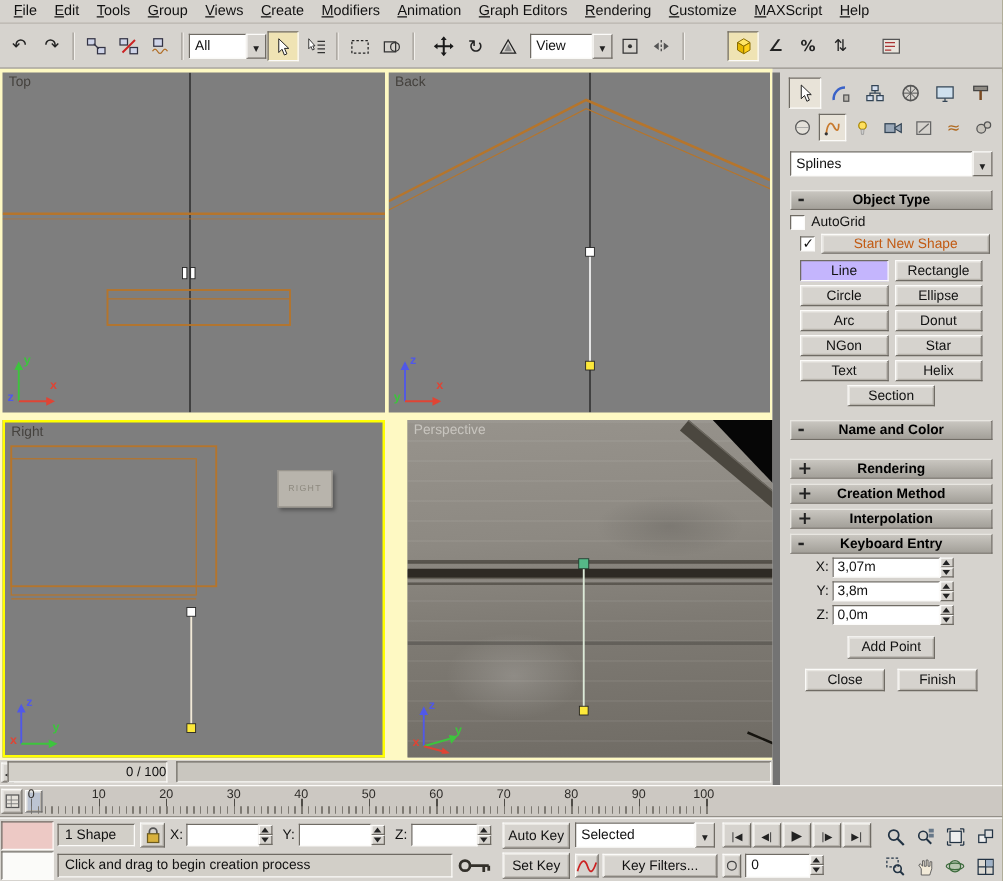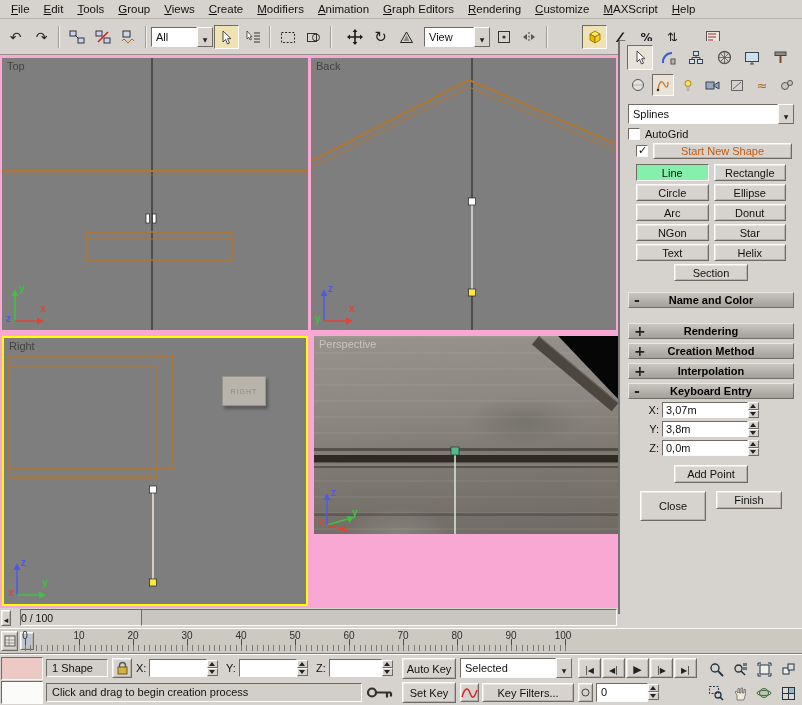--- a/index.html
+++ b/index.html
@@ -1,50 +1,50 @@
 <!DOCTYPE html>
 <html><head>
 <meta charset="utf-8">
 <style>
 *{margin:0;padding:0;box-sizing:border-box;user-select:none}
 body{font-family:"Liberation Sans","DejaVu Sans",sans-serif;background:#3a3a3a}
 .app{position:relative;width:802px;height:705px;background:#d6d3ce;overflow:hidden;font-size:11px;color:#111}
 .sunken{border:1px solid;border-color:#6f6b64 #fcfbf9 #fcfbf9 #6f6b64}
 .btn{display:flex;align-items:center;justify-content:center;font-size:11px;cursor:default;background:#d6d3ce;border:1px solid;border-color:#fcfbf9 #6f6b64 #6f6b64 #fcfbf9;box-shadow:inset 1px 1px 0 #e9e7e2,inset -1px -1px 0 #b7b3ac}
-.btn.on{border-color:#6f6b64 #fcfbf9 #fcfbf9 #6f6b64;box-shadow:none;background:#86efac}
+.btn.on{border-color:#6f6b64 #fcfbf9 #fcfbf9 #6f6b64;box-shadow:none;background:#c4b5fd}
 .menubar{position:absolute;top:0;left:0;width:802px;height:19px;display:flex;align-items:center;padding-left:4px;background:#d6d3ce;border-bottom:1px solid #b9b5ae}
 .mi{display:inline-block;padding:2px 7px;font-size:11.5px}
 .mi::first-letter{text-decoration:underline}
 .toolbar{position:absolute;top:20px;left:0;width:802px;height:35px;display:flex;align-items:center;padding:0 3px;gap:1px;border-bottom:1px solid #96928b;background:#d6d3ce}
 .tbtn{width:25px;height:24px;display:flex;align-items:center;justify-content:center;border:1px solid transparent;flex:none}
 .tbtn.on{border-color:#6f6b64 #fcfbf9 #fcfbf9 #6f6b64;background:#efe3b4}
 .sep{width:2px;height:22px;border-left:1px solid #a19d96;border-right:1px solid #f2f0ec;margin:0 3px;flex:none}
 .g{font-family:"DejaVu Sans",sans-serif;font-size:14px;line-height:1;color:#222}
 .i-undo::before{content:"↶"}.i-redo::before{content:"↷"}.i-rot::before{content:"↻";font-size:15px}
 .i-ang::before{content:"∠";font-weight:bold;font-size:13px}.i-pct::before{content:"%";font-size:12px;font-weight:bold}
 .i-spn::before{content:"⇅";font-size:13px}.i-wav::before{content:"≈";font-size:13px;color:#b06a20}
 .i-darr::before{content:"▼";font-size:6px;line-height:1}.i-larr::before{content:"◂";font-size:9px;line-height:1}
 .i-minus::before{content:"-"}.i-plus::before{content:"+"}
 .i-pb1::before{content:"|◀";font-size:8px}.i-pb2::before{content:"◀|";font-size:8px}.i-pb3::before{content:"▶";font-size:11px}
 .i-pb4::before{content:"|▶";font-size:8px}.i-pb5::before{content:"▶|";font-size:8px}
 .combo{display:flex;height:20px;flex:none}
 .combo-txt{background:#fff;border:1px solid;border-color:#6f6b64 #fcfbf9 #fcfbf9 #6f6b64;padding:3px 4px 0 4px;font-size:11px;flex:1;overflow:hidden;white-space:nowrap}
 .combo-btn{width:16px;display:flex;align-items:center;justify-content:center;background:#d6d3ce;border:1px solid;border-color:#fcfbf9 #6f6b64 #6f6b64 #fcfbf9}
-.viewports{position:absolute;left:0;top:55px;width:618px;height:553px;background:#f9a8d4}
+.viewports{position:absolute;left:0;top:55px;width:618px;height:553px;background:#fef9c3}
 .vp{position:absolute;background:#7e7e7e;overflow:hidden}
 .vp.active{border:2px solid #ffff00}
 .vplabel{position:absolute;top:2px;left:5px;color:#45423e;font-size:11px;z-index:5}
 .scene{position:absolute;left:0;top:0}
 .tripod{position:absolute;left:4px;bottom:3px;width:46px;height:44px;font-size:10px;font-weight:bold;z-index:4}
 .tripod svg{position:absolute;left:0;top:0}
 .axl{position:absolute}
 .axl.up{left:13px;top:0}.axl.rt{left:34px;top:20px}.axl.co{left:0;top:30px}
 .c-x{color:#e04434}.c-y{color:#3dc43d}.c-z{color:#5058e8}
 .watermark{position:absolute;width:44px;height:30px;background:#b8b4ac;border:1px solid #98948c;box-shadow:2px 3px 3px rgba(0,0,0,.3);display:flex;align-items:center;justify-content:center;font-size:7px;color:#8d897f;letter-spacing:1px}
-.cmdpanel{position:absolute;left:618px;top:41px;width:184px;height:573px;background:#d6d3ce;border-left:2px solid #737373}
+.cmdpanel{position:absolute;left:618px;top:58px;width:184px;height:573px;background:#d6d3ce;border-left:6px solid #737373}
 .cp-tabs{display:flex;gap:2px;padding:4px 4px 0 7px}
 .cptab{width:26px;height:25px;display:flex;align-items:center;justify-content:center;border:1px solid transparent}
 .cp-tabs.r2 .cptab{width:24px;height:22px}
 .cptab.on{border-color:#6f6b64 #fcfbf9 #fcfbf9 #6f6b64;background:#e8e3d8}
 .cp-combo{margin:8px 8px 0 8px}
 .cp-body{padding:0 8px}
 .rh{position:relative;height:16px;text-align:center;font-size:11px;font-weight:bold;color:#000;background:linear-gradient(#c9c6c0,#a3a099);border:1px solid;border-color:#e8e6e1 #716d66 #716d66 #e8e6e1;line-height:14px}
 .rh .sign{position:absolute;left:5px;top:0;font-weight:bold}
 .cb{width:12px;height:12px;background:#fff;border:1px solid;border-color:#6f6b64 #fcfbf9 #fcfbf9 #6f6b64;position:relative;flex:none}
 .cb.on::before{content:"✓";position:absolute;left:1px;top:-2px;font-size:11px;color:#111}
@@ -57,21 +57,21 @@
 .swatch div{width:100%;height:100%}
 .ke-row{display:flex;align-items:center;margin:3px 0 0 16px}
 .ke-row .lbl{width:15px;text-align:right;margin-right:3px}
 .kfield{width:86px;height:16px;background:#fff;border:1px solid;border-color:#6f6b64 #fcfbf9 #fcfbf9 #6f6b64;padding:1px 3px 0 3px;font-size:11px}
 .spin{width:11px;height:16px;display:flex;flex-direction:column}
 .spin i{flex:1;position:relative;background:#d6d3ce;border:1px solid;border-color:#fcfbf9 #6f6b64 #6f6b64 #fcfbf9}
 .spin i::after{content:"";position:absolute;left:1px;border-left:3px solid transparent;border-right:3px solid transparent}
 .spin .su::after{top:1px;border-bottom:4px solid #222}
 .spin .sd::after{top:1px;border-top:4px solid #222}
 .trackrow{position:absolute;left:0;top:608px;width:618px;height:20px;background:#d6d3ce}
-.trackdisp{position:absolute;left:20px;top:1px;width:128px;height:17px;background:#d2cfc8;border:1px solid;border-color:#6f6b64 #fcfbf9 #fcfbf9 #6f6b64;text-align:left;font-size:10.5px;padding-top:2px}
+.trackdisp{position:absolute;left:6px;top:1px;width:128px;height:17px;background:#d2cfc8;border:1px solid;border-color:#6f6b64 #fcfbf9 #fcfbf9 #6f6b64;text-align:right;font-size:10.5px;padding-top:2px}
 .trackflat{position:absolute;left:141px;top:1px;width:476px;height:17px;background:#c9c6bf;border:1px solid;border-color:#6f6b64 #fcfbf9 #fcfbf9 #6f6b64}
 .ruler{position:absolute;left:0;top:628px;width:802px;height:26px;background:#ccc8c2;border-top:1px solid #fbfaf8;border-bottom:1px solid #807c76}
 .tick-minor{position:absolute;left:25px;top:16px;width:542px;height:6px;background:repeating-linear-gradient(90deg,#7e7a73 0 1px,transparent 1px 5.4px)}
 .tick-major{position:absolute;left:25px;top:10px;width:543px;height:12px;background:repeating-linear-gradient(90deg,#4f4c47 0 1px,transparent 1px 54px)}
 .tlbl{position:absolute;top:1px;width:24px;text-align:center;font-size:10px;color:#2e2c29}
 .statusbar{position:absolute;left:0;top:654px;width:802px;height:51px;background:#d6d3ce;border-top:1px solid #fbfaf8}
 .statusbar .abs{position:absolute}
 .sfield{background:#d2cfc8;border:1px solid;border-color:#6f6b64 #fcfbf9 #fcfbf9 #6f6b64;padding:2px 0 0 5px;font-size:11px;overflow:hidden;white-space:nowrap}
 .wfield{background:#fff;border:1px solid;border-color:#6f6b64 #fcfbf9 #fcfbf9 #6f6b64;padding:2px 0 0 4px;font-size:11px}
 .nav{position:absolute;left:704px;top:2px;display:grid;grid-template-columns:repeat(4,24px);grid-auto-rows:24px}
@@ -285,21 +285,21 @@
             <polygon points="9,6 5.5,13 12.5,13" fill="#5058e8"></polygon>
             <line x1="9" y1="38" x2="32" y2="38" stroke="#3dc43d" stroke-width="1.5"></line>
             <polygon points="38,38 31,34.5 31,41.5" fill="#3dc43d"></polygon>
           </svg>
         <span class="axl up c-z">z</span>
         <span class="axl rt c-y">y</span>
         <span class="axl co c-x">x</span>
       </div>
     </div>
 
-    <div class="vp" style="left:314px;top:281px;width:305px;height:198px">
+    <div class="vp" style="left:326px;top:281px;width:305px;height:270px">
       <div style="position:absolute;inset:0;background:linear-gradient(175deg,#97938c 0%,#8d8982 35%,#7e7a73 60%,#6f6b64 100%)"></div>
       <div style="position:absolute;inset:0;background:repeating-linear-gradient(180deg,rgba(255,255,255,.05) 0 2px,transparent 2px 16px)"></div>
       <div style="position:absolute;left:30px;top:170px;width:110px;height:70px;background:radial-gradient(ellipse at center,rgba(255,255,255,.16),transparent 70%)"></div>
       <div style="position:absolute;left:150px;top:60px;width:120px;height:50px;background:radial-gradient(ellipse at center,rgba(0,0,0,.12),transparent 70%)"></div>
       <div style="position:absolute;left:0;top:112px;width:100%;height:3px;background:rgba(42,38,31,.55)"></div>
       <div style="position:absolute;left:0;top:119px;width:100%;height:7px;background:#2e2a24;box-shadow:0 1px 0 #5c584f"></div>
       <div style="position:absolute;left:0;top:130px;width:100%;height:2px;background:rgba(42,38,31,.45)"></div>
       <div style="position:absolute;left:0;top:177px;width:100%;height:3px;background:rgba(0,0,0,.2)"></div>
       <div style="position:absolute;right:0;top:0;width:80px;height:64px;background:#060606;clip-path:polygon(24% 0,100% 0,100% 100%)"></div>
       <div style="position:absolute;left:225px;top:0px;width:104px;height:11px;background:#4b473f;border-top:1px solid #6e6a62;transform:rotate(40deg);transform-origin:0 0"></div>
@@ -409,20 +409,24 @@
     </div>
 
     <div class="combo cp-combo">
       <span class="combo-txt">Splines</span>
       <span class="combo-btn">
           <i class="g i-darr"></i>
         </span>
     </div>
 
     <div class="cp-body">
+      <div class="rh" style="margin-top:11px">
+        <span class="sign g i-minus"></span>
+        <span>Object Type</span>
+      </div>
       <div class="otrow" style="">
         <span class="cb"></span>
         <span>AutoGrid</span>
       </div>
       <div class="otrow" style="margin:3px 2px 0 8px">
         <span class="cb on"></span>
         <div class="btn" style="flex:1;height:16px;color:#c25a12">Start New Shape</div>
       </div>
       <div class="ot-grid">
         <div class="btn obtn on">Line</div>
@@ -483,21 +487,21 @@
         <div class="kfield">0,0m</div>
         <div class="spin">
             <i class="su"></i>
             <i class="sd"></i>
           </div>
       </div>
       <div style="margin:9px 46px 0 46px">
         <div class="btn" style="height:18px">Add Point</div>
       </div>
       <div style="display:flex;gap:10px;margin:8px 12px 0 12px">
-        <div class="btn" style="flex:1;height:30px">Close</div>
+        <div class="btn" style="flex:1;height:18px">Close</div>
         <div class="btn" style="flex:1;height:18px">Finish</div>
       </div>
     </div>
   </div>
 
   <div class="trackrow">
     <div class="btn" style="position:absolute;left:1px;top:2px;width:10px;height:16px">
         <i class="g i-larr"></i>
       </div>
     <div class="trackdisp">0 / 100</div>

